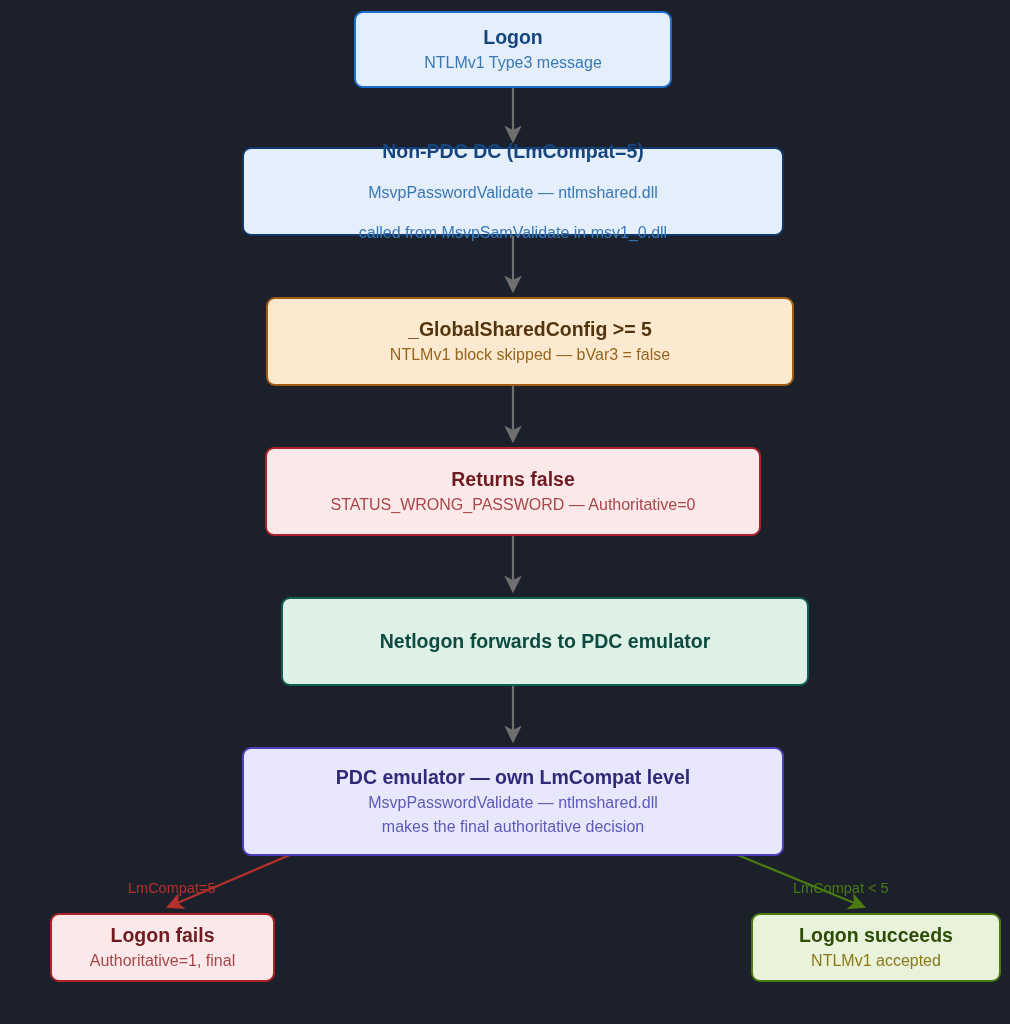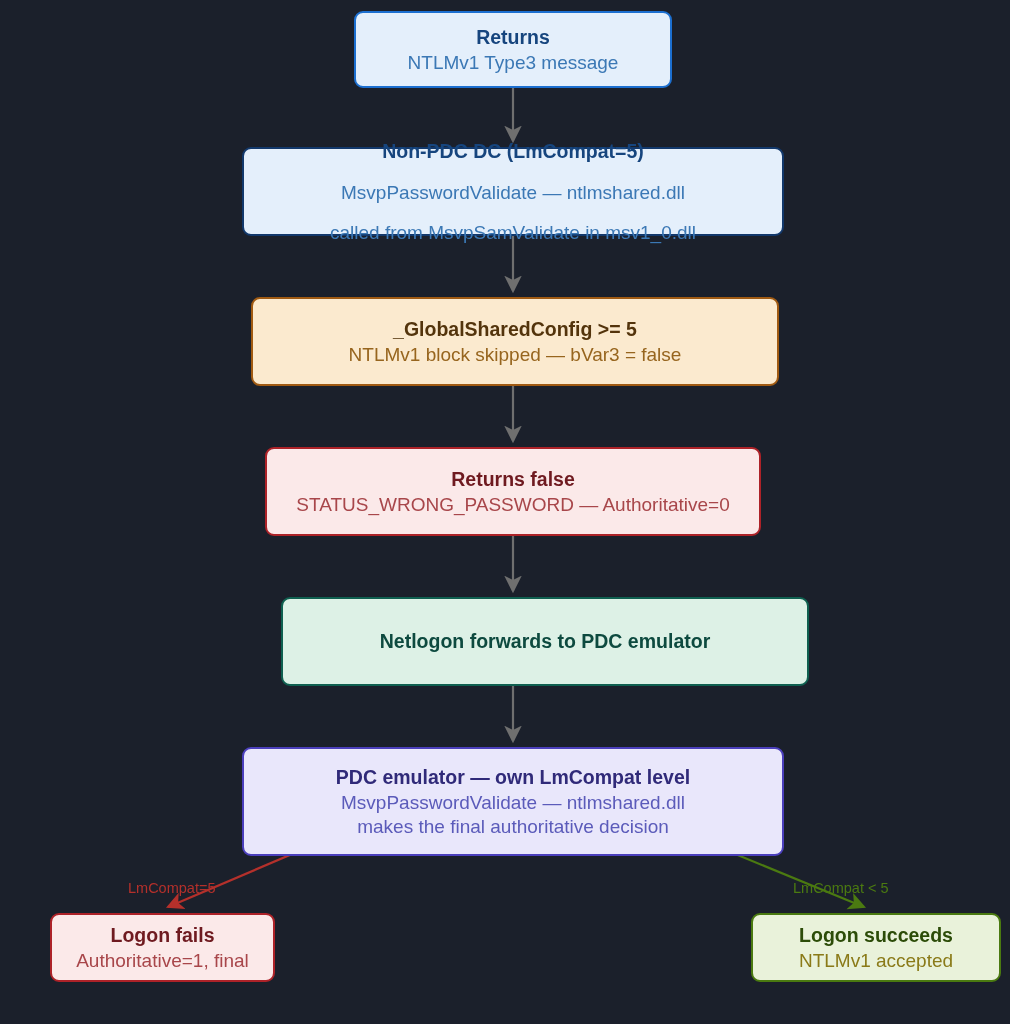--- a/index.html
+++ b/index.html
@@ -41,29 +41,29 @@
     text-align: center;
     padding: 6px 14px;
   }
   .node .title {
     font-weight: bold;
     font-size: 19.5px;
     line-height: 27px;
     white-space: nowrap;
   }
   .node .sub {
-    font-size: 19px;
+    font-size: 16px;
     line-height: 24px;
     white-space: nowrap;
   }
 
   
   #node-client      { left: 354px; top: 11px;  width: 318px; height: 77px; }
   #node-nonpdc      { left: 242px; top: 147px; width: 542px; height: 89px; gap: 16px; }
-  #node-globalcfg   { left: 251px; top: 297px; width: 528px; height: 89px; }
+  #node-globalcfg   { left: 266px; top: 297px; width: 528px; height: 89px; }
   #node-returnsfalse{ left: 265px; top: 447px; width: 496px; height: 89px; }
   #node-netlogon    { left: 249px; top: 597px; width: 528px; height: 89px; margin-left: 32px; }
   #node-pdc         { left: 242px; top: 747px; width: 542px; height: 109px; }
   #node-fails       { left: 50px;  top: 913px; width: 225px; height: 69px; }
   #node-succeeds    { left: 751px; top: 913px; width: 250px; height: 69px; }
 
   
   .pal-blue   { background: #e4effb; border-color: #1c6fd0; }
   .pal-blue   .title { color: #16457e; }
   .pal-blue   .sub   { color: #3b78b5; }
@@ -123,21 +123,21 @@
     <line x1="513" y1="236" x2="513" y2="291" stroke="#6f6f6f" stroke-width="2.2" marker-end="url(#ah-gray)"></line>
     <line x1="513" y1="386" x2="513" y2="441" stroke="#6f6f6f" stroke-width="2.2" marker-end="url(#ah-gray)"></line>
     <line x1="513" y1="536" x2="513" y2="591" stroke="#6f6f6f" stroke-width="2.2" marker-end="url(#ah-gray)"></line>
     <line x1="513" y1="686" x2="513" y2="741" stroke="#6f6f6f" stroke-width="2.2" marker-end="url(#ah-gray)"></line>
 
     <line x1="332" y1="837" x2="168" y2="907" stroke="#b4302b" stroke-width="2.2" marker-end="url(#ah-red)"></line>
     <line x1="694" y1="837" x2="864" y2="907" stroke="#4b7a11" stroke-width="2.2" marker-end="url(#ah-green)"></line>
   </svg>
 
   <div class="node pal-blue" id="node-client">
-    <div class="title">Returns</div>
+    <div class="title">Logon</div>
     <div class="sub">NTLMv1 Type3 message</div>
   </div>
 
   <div class="node pal-navy" id="node-nonpdc">
     <div class="title">Non-PDC DC (LmCompat=5)</div>
     <div class="sub">MsvpPasswordValidate — ntlmshared.dll</div>
     <div class="sub">called from MsvpSamValidate in msv1_0.dll</div>
   </div>
 
   <div class="node pal-orange" id="node-globalcfg">

